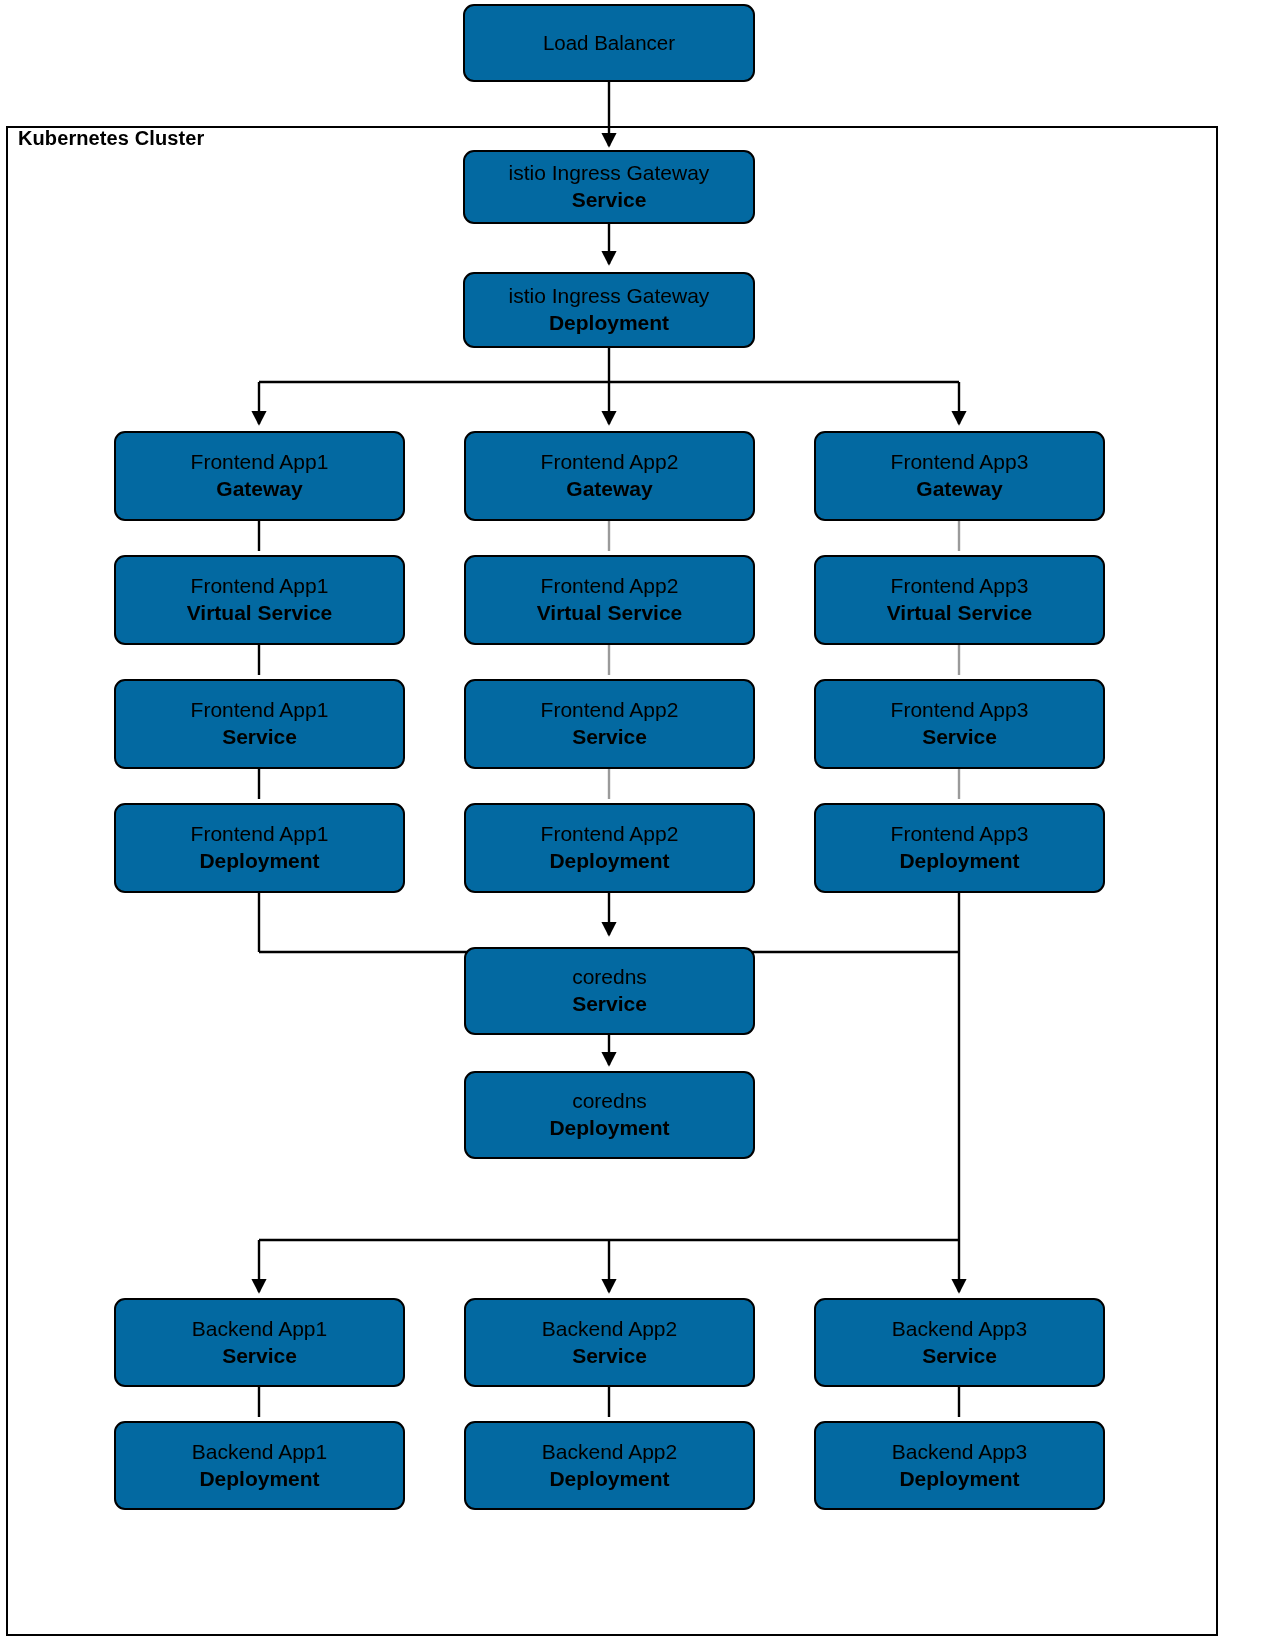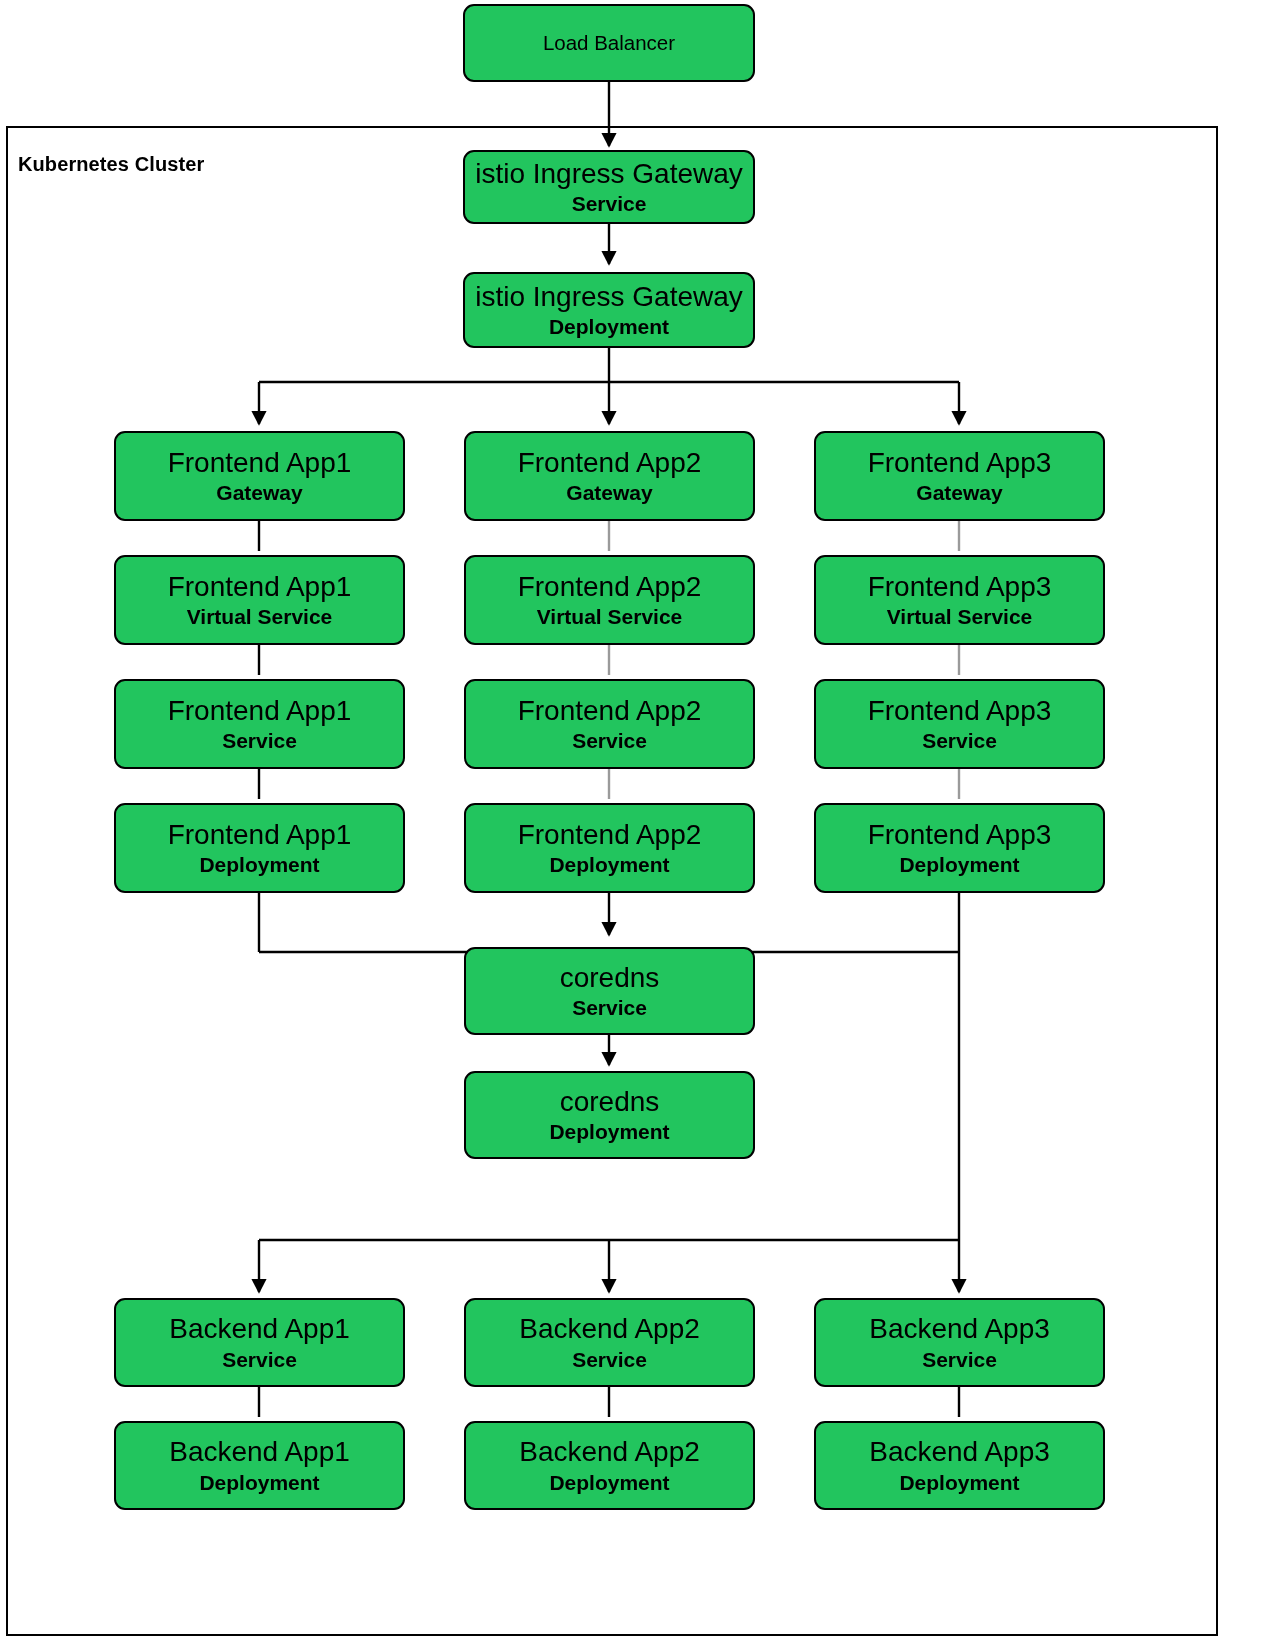--- a/index.html
+++ b/index.html
@@ -39,51 +39,51 @@
     font-weight: bold;
     color: #000000;
     white-space: nowrap;
     letter-spacing: 0.1px;
   }
   .node {
     position: absolute;
     box-sizing: border-box;
     border: 2px solid #000000;
     border-radius: 11px;
-    background: #22c55e;
+    background: #0369a1;
     display: flex;
     flex-direction: column;
     align-items: center;
     justify-content: center;
     text-align: center;
     color: #000000;
     line-height: 1.28;
     padding: 0 6px;
   }
   .node .l1 {
-    font-size: 28px;
+    font-size: 21px;
     font-weight: normal;
     white-space: nowrap;
   }
   .node .l2 {
     font-size: 21px;
     font-weight: bold;
     white-space: nowrap;
   }
   .node.single .l1 {
     font-size: 20.5px;
   }
 </style>
 </head>
 <body>
 
 <div id="canvas">
 
   <div class="cluster-box" style="left:6px; top:126px; width:1212px; height:1510px;"></div>
-  <div class="cluster-label" style="left:18px; top:153px;">Kubernetes Cluster</div>
+  <div class="cluster-label" style="left:18px; top:127px;">Kubernetes Cluster</div>
 
   <svg class="wires" viewBox="0 0 1280 1648" xmlns="http://www.w3.org/2000/svg">
     <defs>
       <marker id="arrowK" viewBox="0 0 12 12" refX="9.2" refY="6" markerWidth="7" markerHeight="7" orient="auto-start-reverse">
         <path d="M 0 0.6 L 10.5 6 L 0 11.4 z" fill="#000000"></path>
       </marker>
     </defs>
 
     <g stroke="#000000" stroke-width="2.4" fill="none">
 

